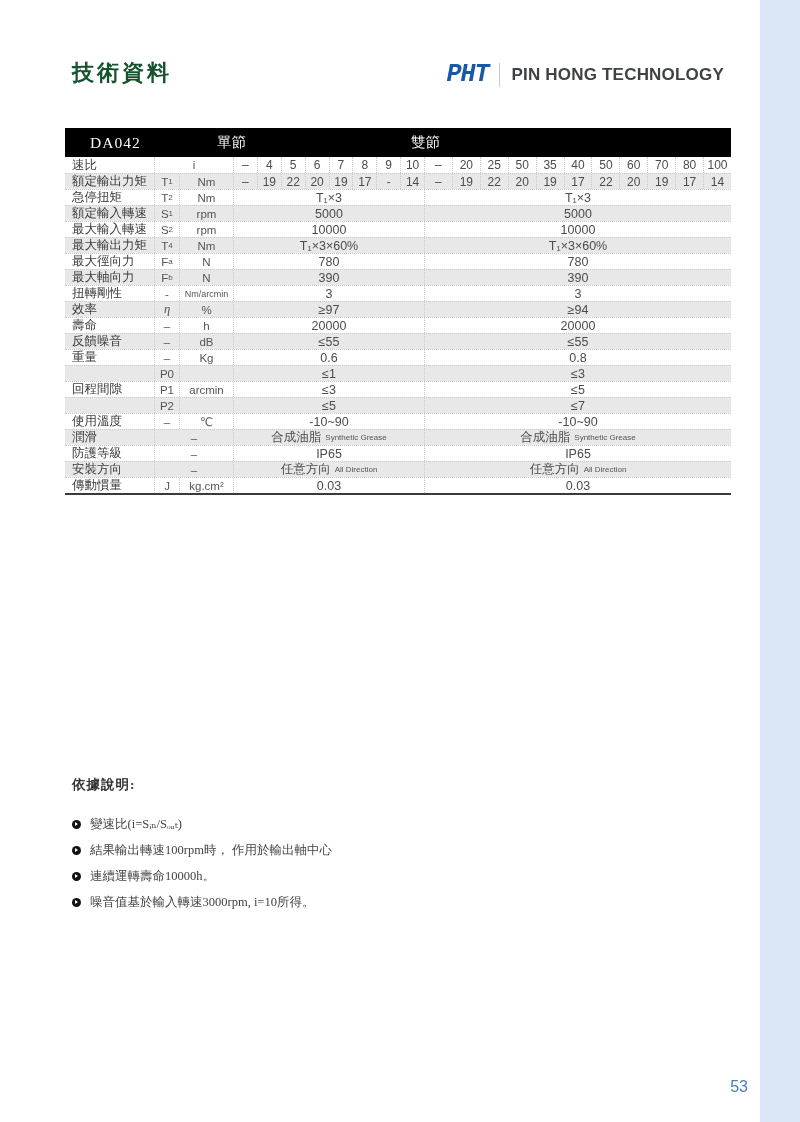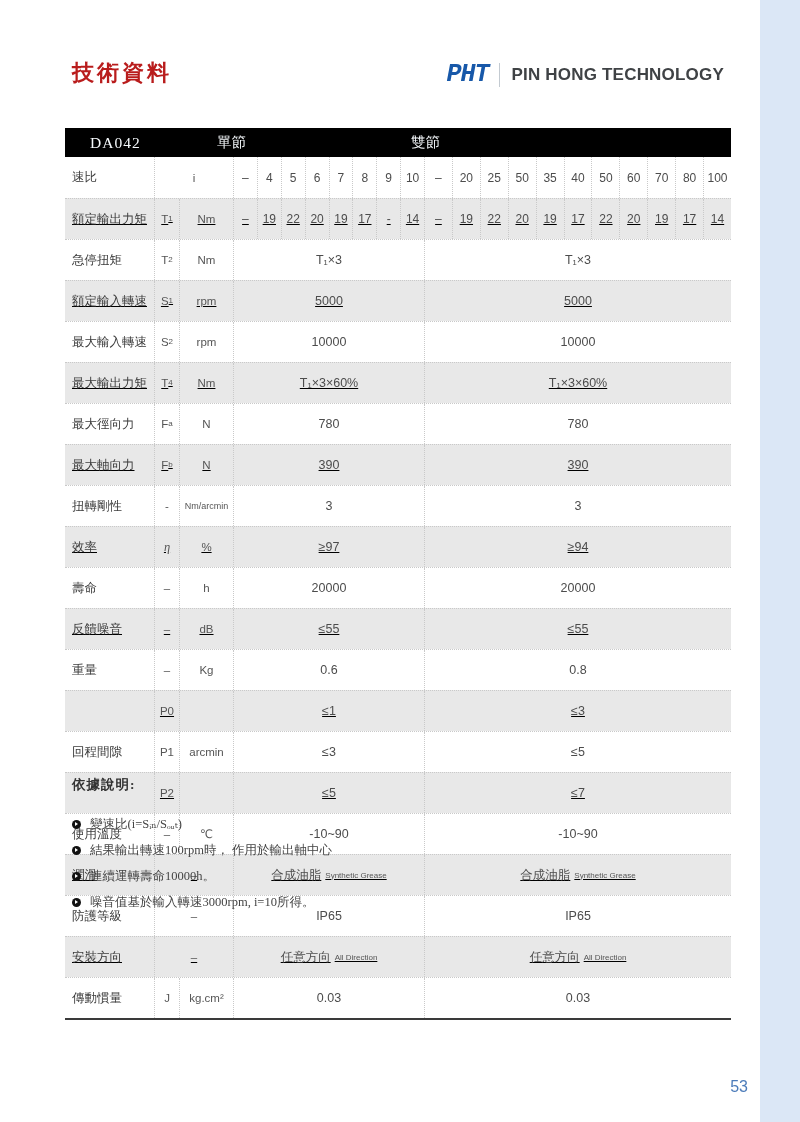--- a/index.html
+++ b/index.html
@@ -3,44 +3,44 @@
 <meta charset="utf-8">
 <style>
   html,body { margin:0; padding:0; }
   body {
     width:800px; height:1122px; position:relative; background:#ffffff;
     font-family:"Liberation Serif","DejaVu Serif",serif; overflow:hidden;
   }
   .band { position:absolute; top:0; right:0; width:40px; height:1122px; background:#dbe7f6; }
 
   .title {
-    position:absolute; left:72px; top:58px; font-size:22px; color:#b91c1c;
+    position:absolute; left:72px; top:58px; font-size:22px; color:#14532d;
     letter-spacing:3px; font-weight:bold;
   }
   .logo { position:absolute; top:60px; right:76px; display:flex; align-items:center; gap:11px; }
   .logo-pht {
     color:#1758a9; font-style:italic; font-weight:900; font-size:25px;
     font-family:Liberation Mono, monospace; letter-spacing:-1px;
   }
   .logo-sep { width:1px; height:24px; background:#c3cad1; }
   .logo-name {
     color:#3f4245; font-weight:bold; font-size:17px;
     font-family:"Liberation Sans","DejaVu Sans",sans-serif; letter-spacing:0.2px;
   }
 
   .spec-table { position:absolute; left:65px; top:128px; width:666px; border-bottom:2px solid #3a3a3a; }
   .thead { position:relative; height:29px; background:#000000; color:#f6fafd; font-size:14.5px; }
   .thead span { position:absolute; top:0; line-height:29px; }
   .h-model { left:25px; font-size:15.5px; letter-spacing:1px; }
   .h-single { left:152px; width:191px; text-align:left; }
   .h-double { left:346px; width:307px; text-align:left; }
 
-  .row { display:flex; height:41px; box-sizing:border-box;text-align:center; }
+  .row { display:flex; height:16px; box-sizing:border-box;text-align:center; }
   .row + .row { border-top:1px dotted #c9c9c9; }
-  .row.alt { background:#e8e8e8;text-decoration:underline; }
+  .row.alt { background:#e8e8e8; }
   .cell {
     display:flex; align-items:center; justify-content:center; box-sizing:border-box;
     color:#4c4c4c; font-size:12.5px; overflow:hidden; white-space:nowrap;
   }
   .c-label { width:89px; justify-content:flex-start; padding-left:7px; color:#3b3b3b; }
   .c-sym  { width:25px; border-left:1px dotted #c9c9c9; font-family:"Liberation Sans","DejaVu Sans",sans-serif; font-size:11.5px; color:#555; }
   .c-unit { width:54px; border-left:1px dotted #c9c9c9; font-family:"Liberation Sans","DejaVu Sans",sans-serif; font-size:11.5px; color:#555; }
   .c-symunit { width:79px; border-left:1px dotted #c9c9c9; font-family:"Liberation Sans","DejaVu Sans",sans-serif; font-size:11.5px; color:#555; }
   .small-unit { font-size:9px; }
   .c-sym sub, .c-symunit sub { font-size:8px; line-height:0; }

